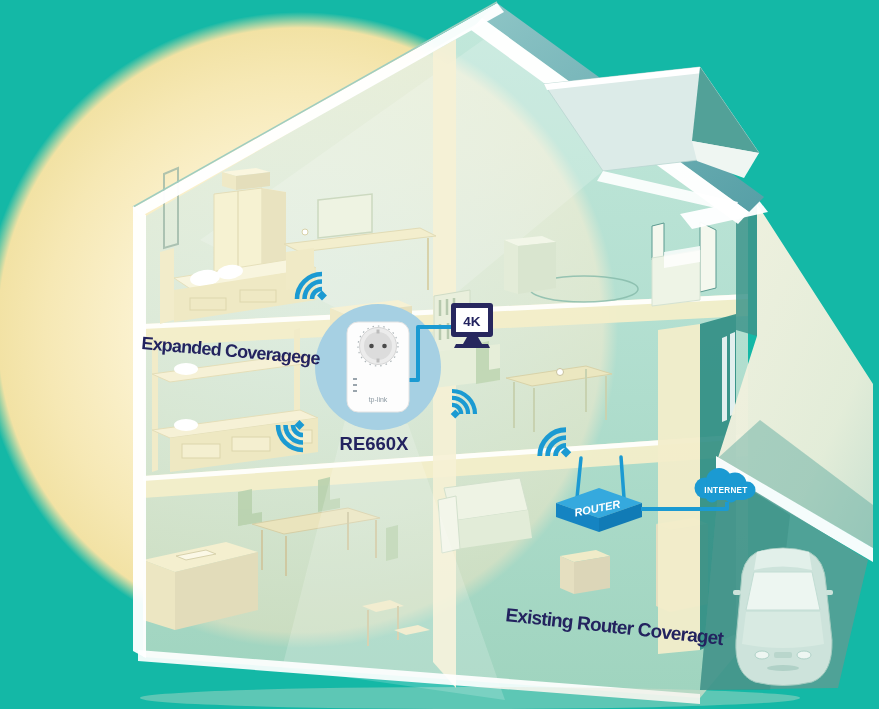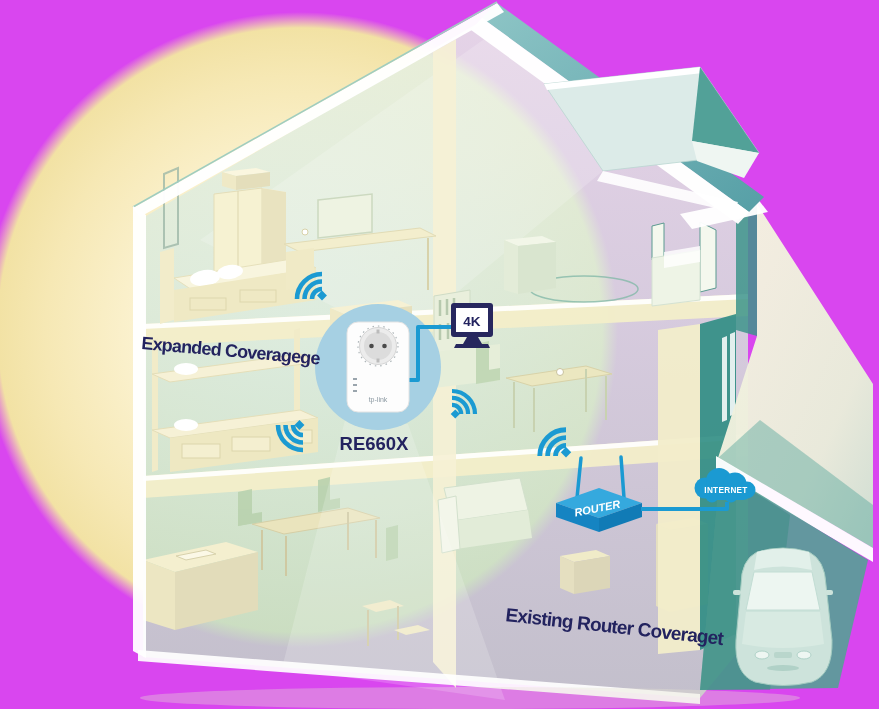--- a/index.html
+++ b/index.html
@@ -1,16 +1,16 @@
 <!DOCTYPE html>
 <html><head>
 <meta charset="utf-8">
 <style>
   html,body{margin:0;padding:0;background:#fff;}
-  .stage{position:relative;width:879px;height:709px;background:#d946ef;overflow:hidden;
+  .stage{position:relative;width:879px;height:709px;background:#14b8a6;overflow:hidden;
          font-family:"Liberation Sans",sans-serif;}
   svg{position:absolute;left:0;top:0;}
   text{font-family:"Liberation Sans",sans-serif;}
   .lbl{font-weight:bold;fill:#23235f;}
   .accent{color:#1b9ad2;}
   .whitetxt{fill:#ffffff;font-weight:bold;}
 </style>
 </head>
 <body>
 

